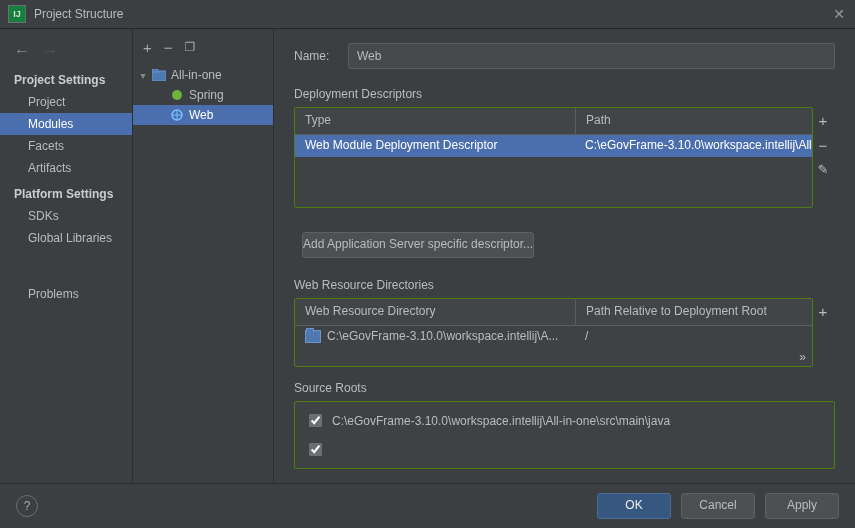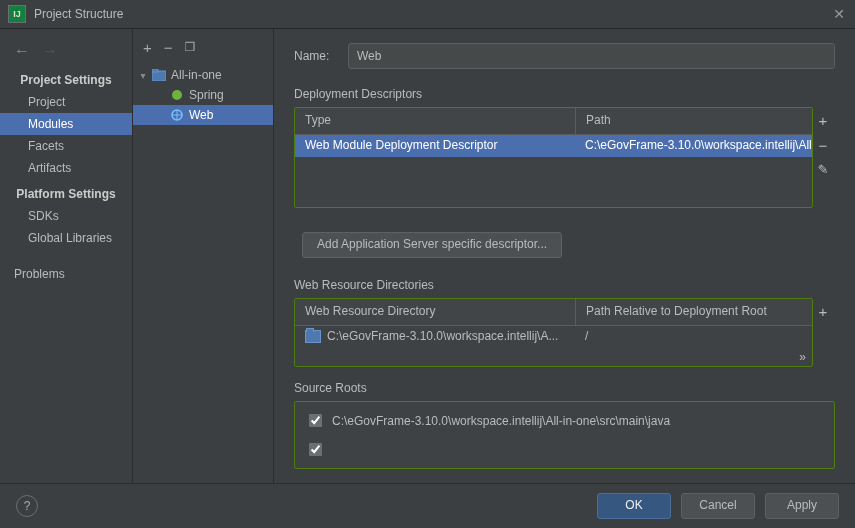--- a/index.html
+++ b/index.html
@@ -29,21 +29,21 @@
   .window{display:flex;flex-direction:column;width:855px;height:528px;background:var(--bg);box-sizing:border-box;}
   .titlebar{display:flex;align-items:center;height:28px;padding:0 8px;border-bottom:1px solid #272727;}
   .titlebar .logo{width:16px;height:16px;background:#15803d;border:1px solid #6a6f72;display:flex;align-items:center;justify-content:center;font-size:9px;font-weight:bold;color:#ddd;margin-right:8px;}
   .titlebar .title{flex:1;color:var(--text);}
   .titlebar .close{width:16px;height:16px;display:flex;align-items:center;justify-content:center;color:#999;cursor:pointer;font-size:14px;}
   .body{flex:1;display:flex;min-height:0;}
   .sidebar{width:132px;background:var(--bg);border-right:1px solid #2d2d2d;display:flex;flex-direction:column;}
   .nav-arrows{display:flex;gap:12px;padding:8px 14px;height:24px;align-items:center;}
   .nav-arrows span{color:#888;font-size:16px;}
   .nav-arrows span.disabled{color:#555;}
-  .section-header{padding:4px 14px;color:var(--text-light);font-weight:bold;text-align:center;}
+  .section-header{padding:4px 14px;color:var(--text-light);font-weight:bold;}
   .section-item{padding:4px 8px 4px 28px;color:var(--text);cursor:pointer;}
   .section-item.selected{background:var(--accent);color:#fff;}
   .tree-pane{width:140px;border-right:1px solid #2d2d2d;display:flex;flex-direction:column;}
   .tree-toolbar{display:flex;align-items:center;gap:12px;padding:6px 10px 4px 10px;height:24px;}
   .tree-toolbar span{color:#aaa;font-size:15px;}
   .tree{flex:1;padding-top:2px;}
   .tree-row{display:flex;align-items:center;height:20px;cursor:pointer;}
   .tree-row.l1{padding-left:4px;}
   .tree-row.l2{padding-left:36px;}
   .tree-row .chev{width:12px;color:#888;font-size:10px;margin-right:2px;text-align:center;}
@@ -57,21 +57,21 @@
   .panel{position:relative;border:1px solid #4d7c0f;border-radius:2px;background:#3f4244;margin-bottom:14px;}
   .panel-inner{overflow:hidden;}
   .table-head{display:flex;height:26px;background:#414547;border-bottom:1px solid #5a5c5d;}
   .table-head .col{padding:5px 10px;color:var(--text);border-right:1px solid #5a5c5d;}
   .table-body{}
   .table-row{display:flex;height:22px;align-items:flex-start;}
   .table-row.sel{background:var(--accent);color:#fff;}
   .table-row .col{padding:3px 10px;white-space:nowrap;overflow:hidden;text-overflow:clip;}
   .side-tools{position:absolute;right:-22px;top:0;width:22px;display:flex;flex-direction:column;align-items:center;gap:8px;padding-top:4px;}
   .side-tools span{color:#bbb;font-size:15px;cursor:pointer;}
-  .btn-inline{display:inline-block;height:24px;line-height:22px;padding:0 14px;background:#4c5052;border:1px solid #5e6163;border-radius:3px;color:var(--text);margin:10px 0 0 8px;cursor:pointer;}
+  .btn-inline{display:inline-block;height:24px;line-height:22px;padding:0 0;background:#4c5052;border:1px solid #5e6163;border-radius:3px;color:var(--text);margin:10px 0 0 8px;cursor:pointer;}
   .res-panel .dir-icon{display:inline-block;width:14px;height:11px;background:#4e79b0;border:1px solid #6a93c6;margin-right:6px;vertical-align:middle;position:relative;}
   .res-panel .dir-icon:before{content:"";position:absolute;top:-3px;left:0;width:6px;height:3px;background:#4e79b0;border:1px solid #6a93c6;border-bottom:none;}
   .dbl-arrow{text-align:right;padding:2px 6px;color:#bbb;font-size:12px;}
   .source-roots{margin-top:0px;}
   .check-row{display:flex;align-items:center;padding:5px 10px;}
   .check-row input{margin-right:10px;accent-color:#6a6f72;}
   .footer{height:44px;border-top:1px solid #2d2d2d;display:flex;align-items:center;padding:0 16px;}
   .footer .help{width:20px;height:20px;border:1px solid #6a6f72;border-radius:50%;display:flex;align-items:center;justify-content:center;color:#aaa;cursor:pointer;}
   .footer .spacer{flex:1;}
   .footer .btn{min-width:72px;height:24px;line-height:22px;text-align:center;border-radius:3px;border:1px solid #5e6163;background:#4c5052;color:var(--text);margin-left:10px;cursor:pointer;}
@@ -95,21 +95,21 @@
         <span class="disabled">→</span>
       </div>
       <div class="section-header">Project Settings</div>
       <div class="section-item">Project</div>
       <div class="section-item selected">Modules</div>
       <div class="section-item">Facets</div>
       <div class="section-item">Artifacts</div>
       <div class="section-header" style="margin-top:4px">Platform Settings</div>
       <div class="section-item">SDKs</div>
       <div class="section-item">Global Libraries</div>
-      <div class="section-item" style="margin-top:14px;padding-left:14px;">Problems</div>
+      <div class="section-item" style="margin-top:34px;">Problems</div>
     </div>
 
     <div class="tree-pane">
       <div class="tree-toolbar">
         <span>+</span>
         <span>−</span>
         <span style="font-size:12px">❐</span>
       </div>
       <div class="tree">
         <div class="tree-row l1">

